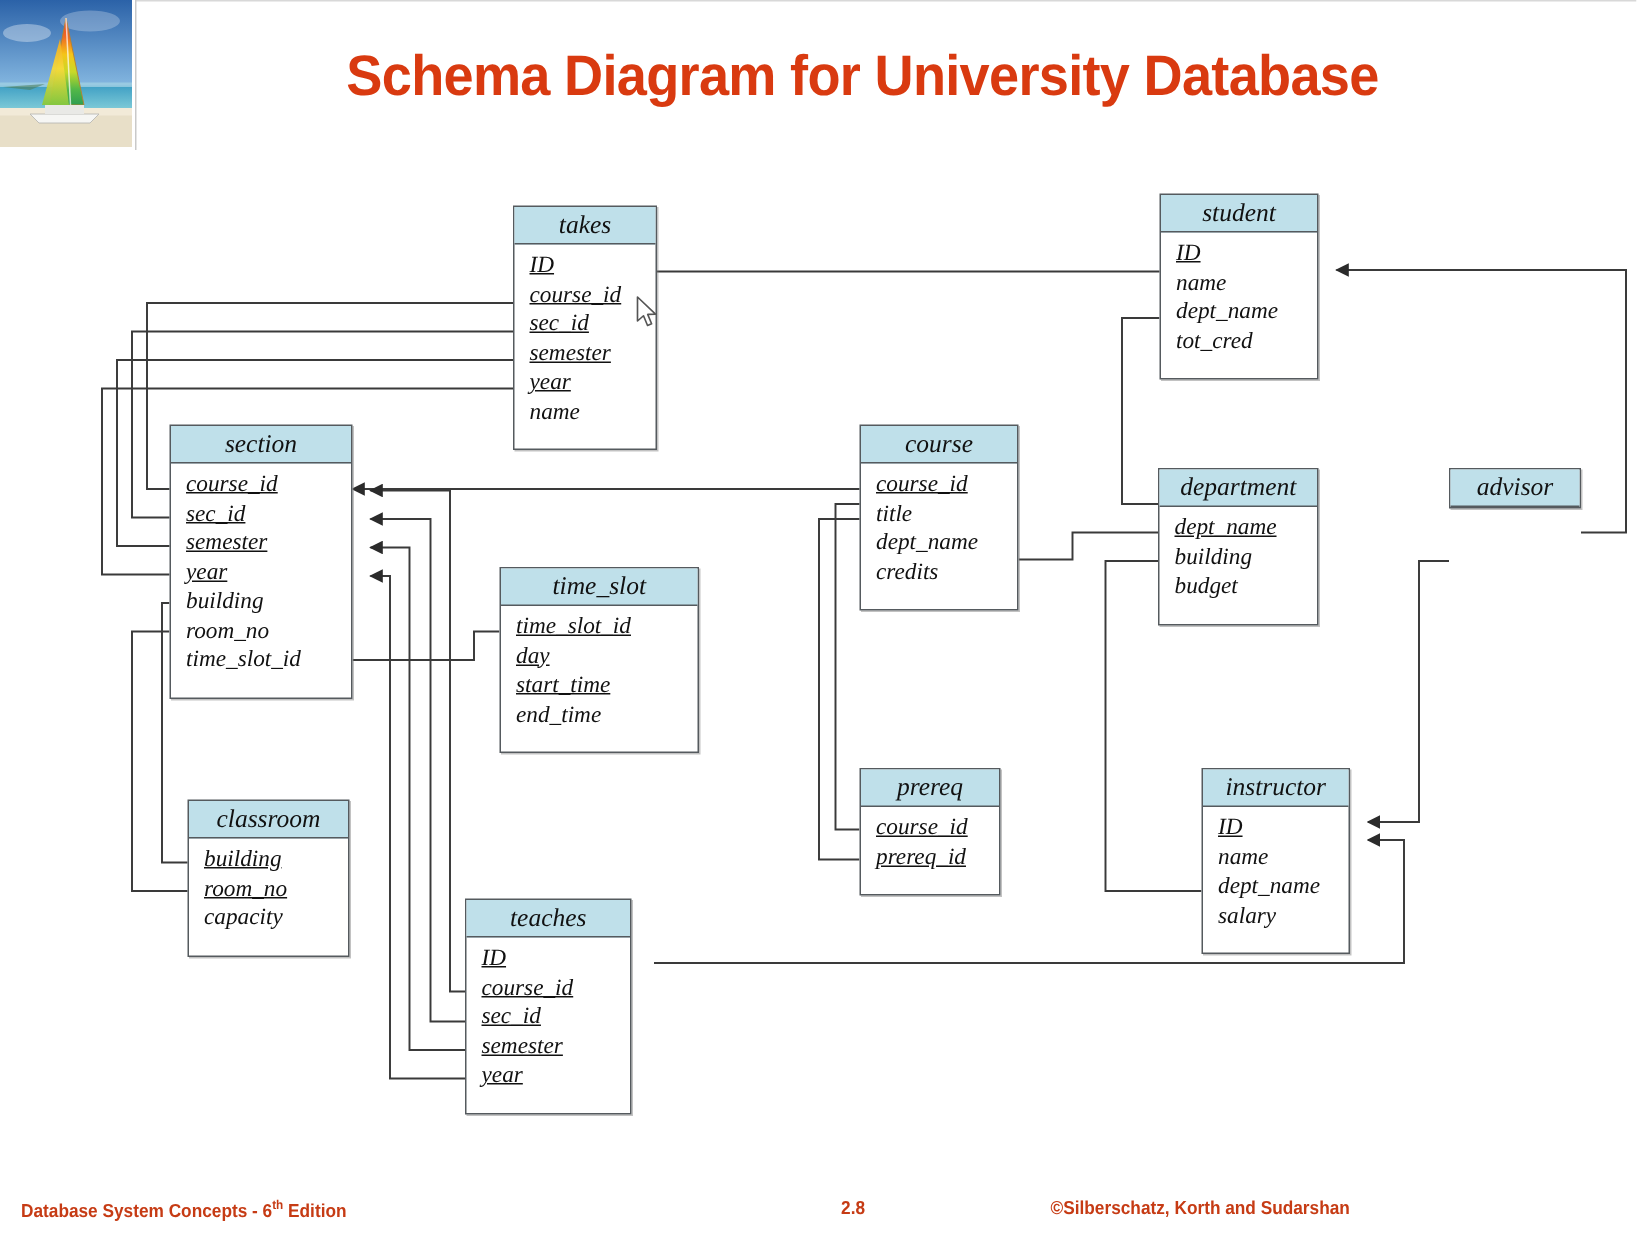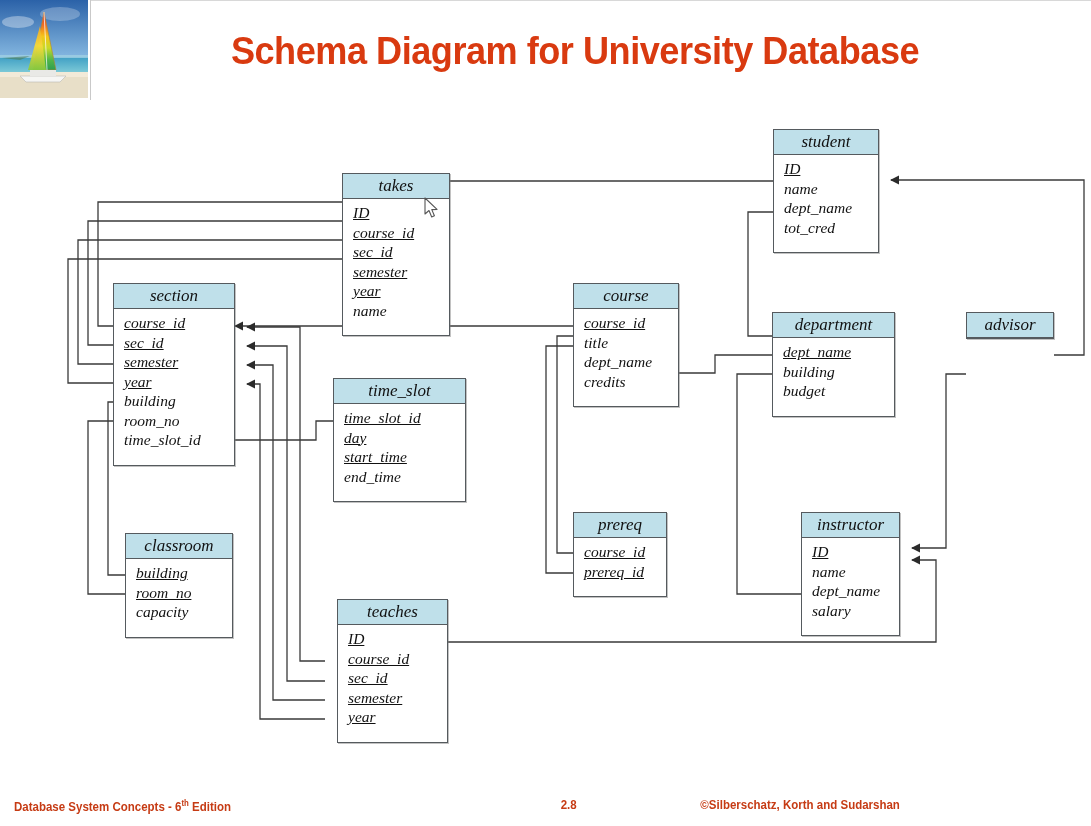--- a/index.html
+++ b/index.html
@@ -193,21 +193,21 @@
       <path d="M325,661 L300,661 L300,327 L247,327" marker-end="url(#ah)"></path>
 
       <path d="M325,681 L287,681 L287,346 L247,346" marker-end="url(#ah)"></path>
 
       <path d="M325,700 L273,700 L273,365 L247,365" marker-end="url(#ah)"></path>
 
       <path d="M325,719 L260,719 L260,384 L247,384" marker-end="url(#ah)"></path>
     </g>
   </svg>
 
-  <div class="entity" id="e-takes" style="left:342px;top:137px;width:108px;margin-top:36px;">
+  <div class="entity" id="e-takes" style="left:342px;top:137px;width:96px;">
     <div class="ehead">takes</div>
     <div class="ebody">
       <div class="attr pk"><span>ID</span></div>
       <div class="attr pk"><span>course_id</span></div>
       <div class="attr pk"><span>sec_id</span></div>
       <div class="attr pk"><span>semester</span></div>
       <div class="attr pk"><span>year</span></div>
       <div class="attr"><span>name</span></div>
     </div>
   </div>
@@ -238,21 +238,21 @@
   <div class="entity" id="e-course" style="left:573px;top:283px;width:106px;">
     <div class="ehead">course</div>
     <div class="ebody">
       <div class="attr pk"><span>course_id</span></div>
       <div class="attr"><span>title</span></div>
       <div class="attr"><span>dept_name</span></div>
       <div class="attr"><span>credits</span></div>
     </div>
   </div>
 
-  <div class="entity" id="e-department" style="left:772px;top:312px;width:123px;">
+  <div class="entity" id="e-department" style="left:772px;top:312px;width:107px;">
     <div class="ehead">department</div>
     <div class="ebody">
       <div class="attr pk"><span>dept_name</span></div>
       <div class="attr"><span>building</span></div>
       <div class="attr"><span>budget</span></div>
     </div>
   </div>
 
   <div class="entity" id="e-advisor" style="left:966px;top:312px;width:88px;">
     <div class="ehead">advisor</div>
@@ -288,21 +288,21 @@
 
   <div class="entity" id="e-classroom" style="left:125px;top:533px;width:108px;">
     <div class="ehead">classroom</div>
     <div class="ebody">
       <div class="attr pk"><span>building</span></div>
       <div class="attr pk"><span>room_no</span></div>
       <div class="attr"><span>capacity</span></div>
     </div>
   </div>
 
-  <div class="entity" id="e-teaches" style="left:337px;top:599px;width:111px;">
+  <div class="entity" id="e-teaches" style="left:310px;top:599px;width:111px;">
     <div class="ehead">teaches</div>
     <div class="ebody">
       <div class="attr pk"><span>ID</span></div>
       <div class="attr pk"><span>course_id</span></div>
       <div class="attr pk"><span>sec_id</span></div>
       <div class="attr pk"><span>semester</span></div>
       <div class="attr pk"><span>year</span></div>
     </div>
   </div>
 

